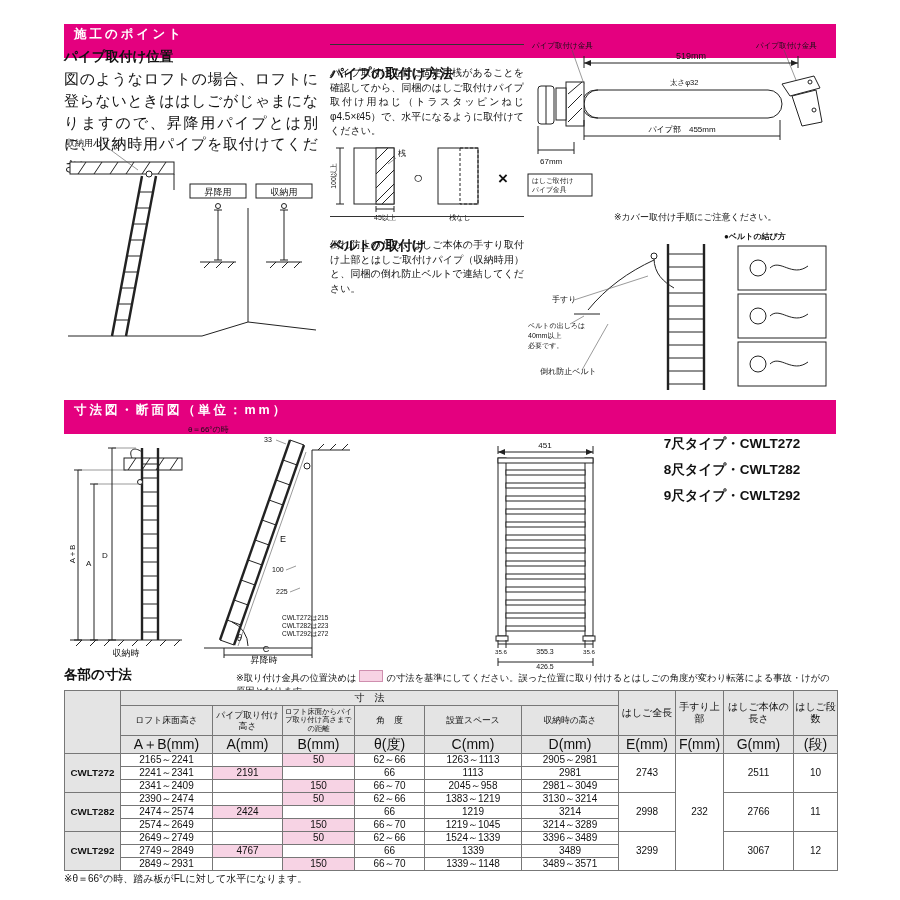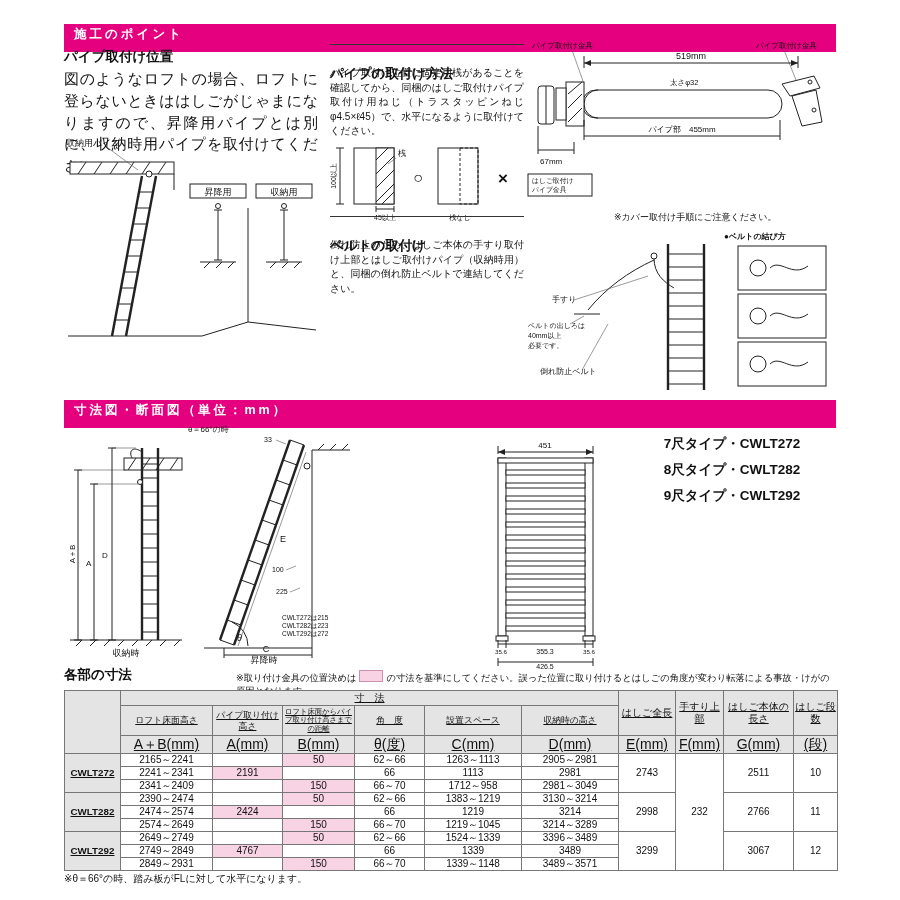--- a/index.html
+++ b/index.html
@@ -1,19 +1,19 @@
 <!DOCTYPE html>
 <html style="--accent-pink: #e4007f; --highlight-pink: #f7d3e4; --header-gray: #e4e4e4;"><head>
 <meta charset="utf-8">
 <style>
   html,body { margin:0; padding:0; background:#fff; }
   .page { position:relative; width:900px; height:900px; background:#fff; overflow:hidden;
           font-family:"Liberation Sans","DejaVu Sans",sans-serif; color:#111; }
   .abs { position:absolute; }
-  .bar { position:absolute; left:64px; width:772px; height:28px; box-sizing:border-box;
+  .bar { position:absolute; left:64px; width:772px; height:34px; box-sizing:border-box;
          background:var(--accent-pink,#e4007f); color:#fff; font-weight:bold; font-size:12.5px;
          line-height:20px; padding-left:10px; letter-spacing:3px; }
   .bar1 { top:24px; } .bar2 { top:400px; }
   .sec-title { position:absolute; margin:0; font-size:13.5px; font-weight:bold; }
   .rule-top { border-top:1.5px solid #333; padding-top:20px; }
   .body-text { position:absolute; margin:0; font-size:15px; line-height:1.45; text-align:justify; }
   .a-note { position:absolute; left:206px; top:274px; width:114px; font-size:9px; line-height:1.5; }
   .models { position:absolute; left:628px; top:431px; width:208px; text-align:center; }
   .models div { font-size:13.5px; font-weight:bold; line-height:26px; }
   .parts-note { position:absolute; left:236px; top:670px; width:600px; font-size:9.3px; line-height:1.35; }
@@ -22,21 +22,21 @@
   .footnote { position:absolute; left:64px; top:872px; font-size:10px; }
   svg line, svg path, svg rect, svg circle, svg ellipse { stroke:#222; fill:none; stroke-width:1; }
   svg .wf { fill:#fff; }
   svg .arr { fill:#222; stroke:none; }
   svg .thin { stroke-width:0.6; stroke:#555; }
   svg .thick { stroke-width:2.4; }
   svg text { font-family:"Liberation Sans","DejaVu Sans",sans-serif; fill:#111; stroke:none; }
   table.dims { position:absolute; left:64px; top:690px; border-collapse:collapse; table-layout:fixed; }
   table.dims th, table.dims td { border:1px solid #777; text-align:center; vertical-align:middle;
        padding:0 1px; overflow:hidden; box-sizing:border-box; }
-  table.dims th { background:var(--header-gray,#e4e4e4); font-weight:normal; font-size:8.8px; line-height:1.2;text-decoration:underline; }
+  table.dims th { background:var(--header-gray,#e4e4e4); font-weight:normal; font-size:8.8px; line-height:1.2; }
   table.dims .h1 th { height:15px; font-size:10px; }
   table.dims .h2 th { height:30px; }
   table.dims .h3 th { height:13px; font-size:14px; }
   table.dims .small-h { font-size:7.3px; line-height:1.15; }
   table.dims tbody td { height:13px; font-size:10px; line-height:12px; background:#fff; }
   table.dims .model { background:var(--header-gray,#e4e4e4); font-size:9.8px; font-weight:bold; }
   table.dims .pink { background:var(--highlight-pink,#f7d3e4); }
 </style>
 </head>
 <body>
@@ -488,21 +488,21 @@
         <td></td>
         <td>66</td>
         <td>1113</td>
         <td>2981</td>
       </tr>
       <tr>
         <td>2341～2409</td>
         <td></td>
         <td class="pink">150</td>
         <td>66～70</td>
-        <td>1712～958</td>
+        <td>2045～958</td>
         <td>2981～3049</td>
       </tr>
       <tr>
         <th class="model" rowspan="3">CWLT282</th>
         <td>2390～2474</td>
         <td></td>
         <td class="pink">50</td>
         <td>62～66</td>
         <td>1383～1219</td>
         <td>3130～3214</td>

